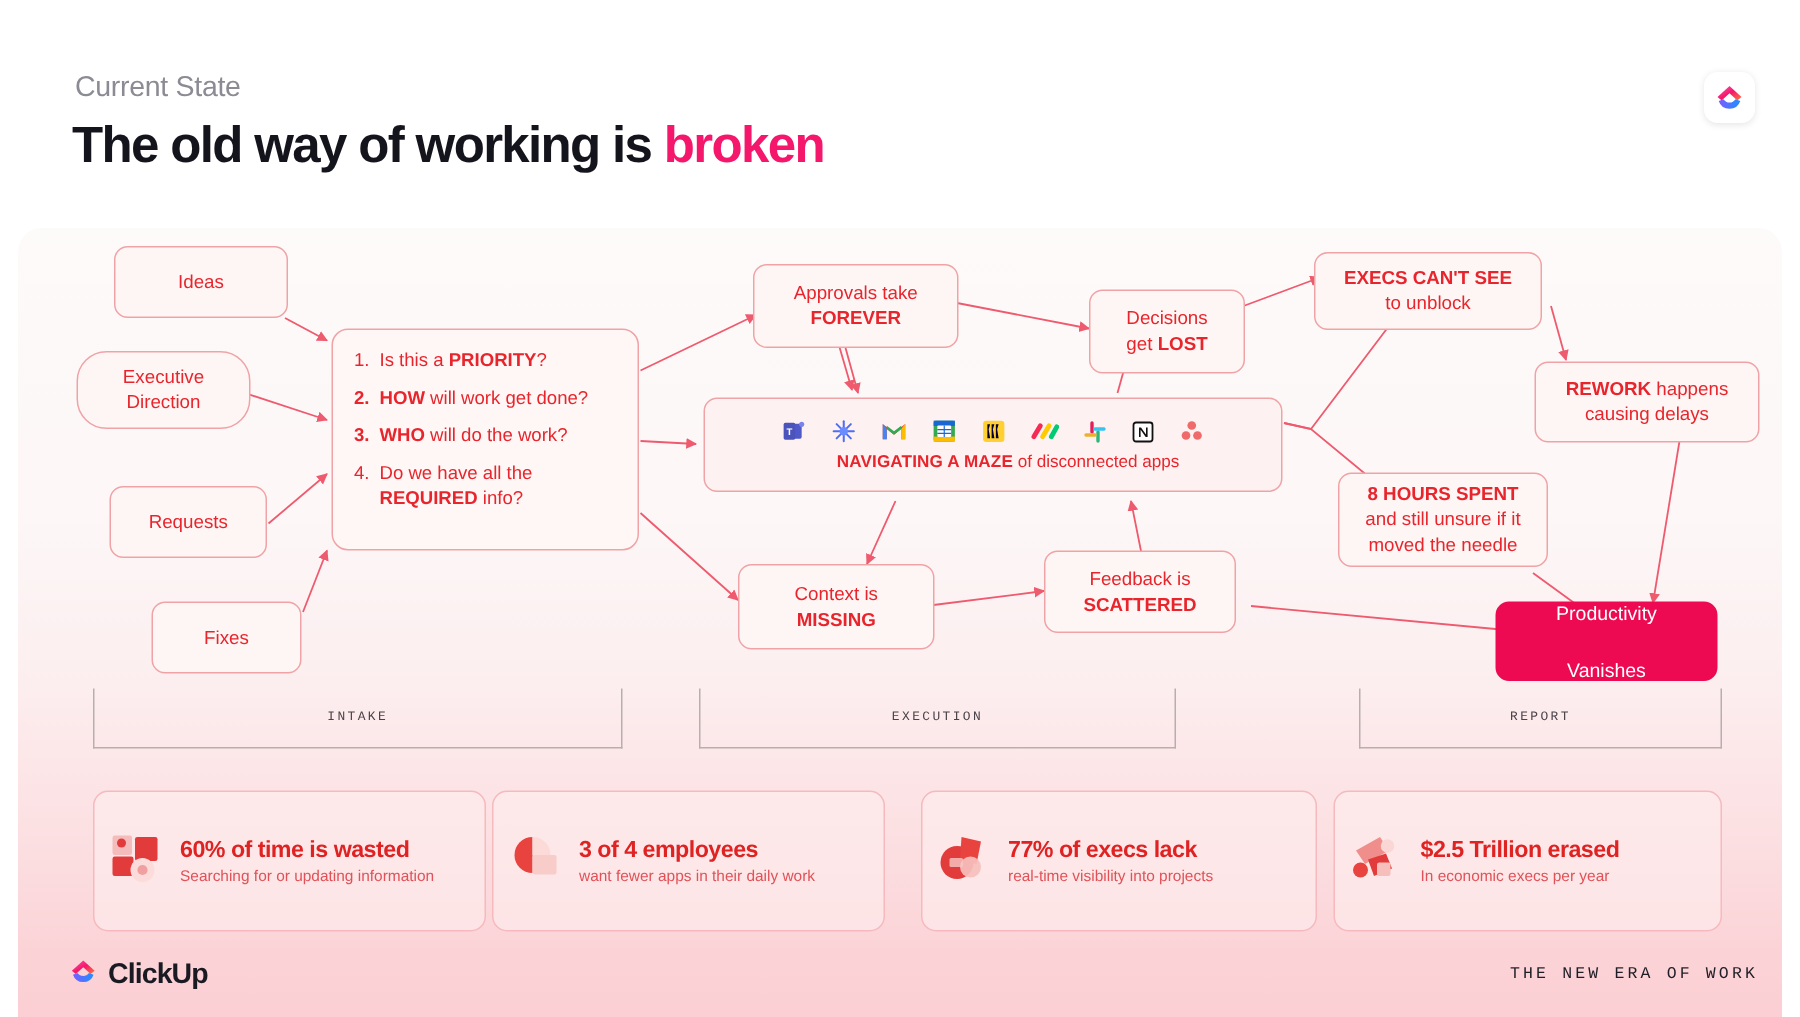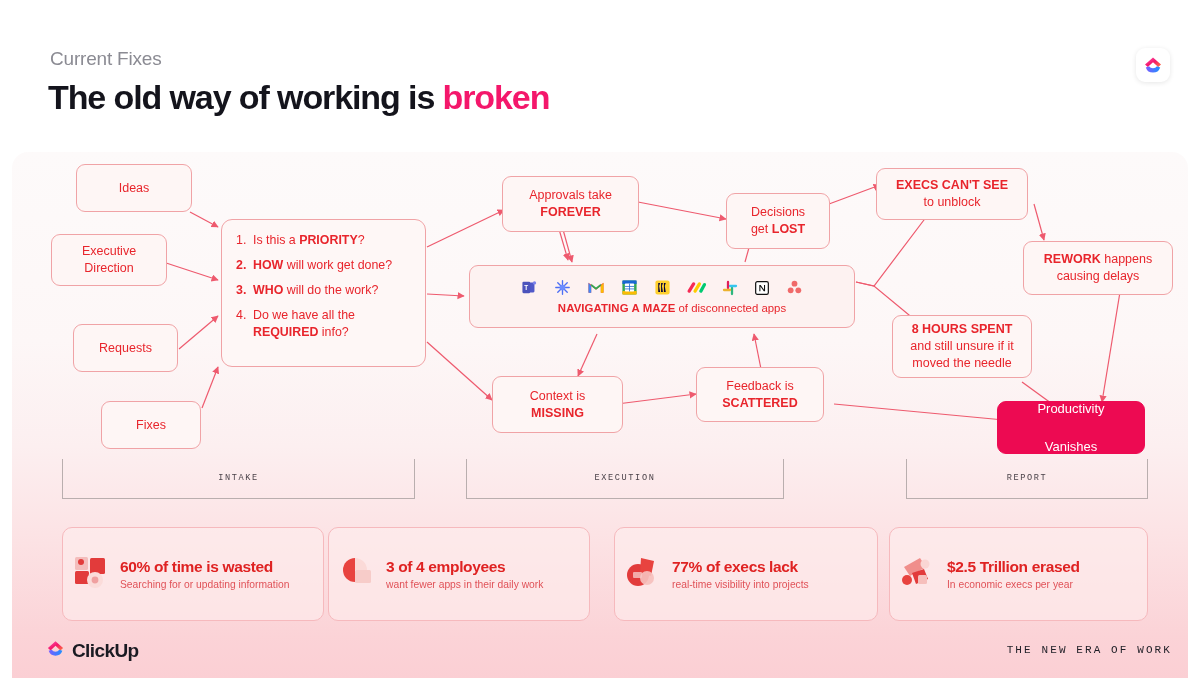--- a/index.html
+++ b/index.html
@@ -211,21 +211,21 @@
     letter-spacing: 2.1px;
     color: #1e1e26;
     z-index: 5;
   }
 </style>
 </head>
 <body>
 
 <div id="slide">
 
-  <div class="eyebrow">Current Fixes</div>
+  <div class="eyebrow">Current State</div>
 
   <div class="headline"><span>The old way of working is </span><span class="accent">broken</span></div>
 
   <div class="brandmark">
     <svg width="20" height="20" viewBox="0 0 100 100">
       <defs>
         <linearGradient id="cuUp" x1="0" y1="0" x2="1" y2="1">
           <stop offset="0" stop-color="#FF5CB8"></stop>
             <stop offset=".5" stop-color="#F4176B"></stop>
             <stop offset="1" stop-color="#FF7A3D"></stop>
@@ -285,21 +285,21 @@
         <path d="M1010,230 L1054,262"></path>
 
         <path d="M822,252 L992,268"></path>
       </g>
     </svg>
 
     <div class="node" style="left:64px; top:12px; width:116px; height:48px;">
       <span>Ideas</span>
     </div>
 
-    <div class="node" style="left:39px; top:82px; width:116px; height:52px;">
+    <div class="node" style="left:39px; top:82px; width:116px; height:52px;border-radius:20px;">
       <span>Executive</span>
       <span>Direction</span>
     </div>
 
     <div class="node" style="left:61px; top:172px; width:105px; height:48px;">
       <span>Requests</span>
     </div>
 
     <div class="node" style="left:89px; top:249px; width:100px; height:48px;">
       <span>Fixes</span>

